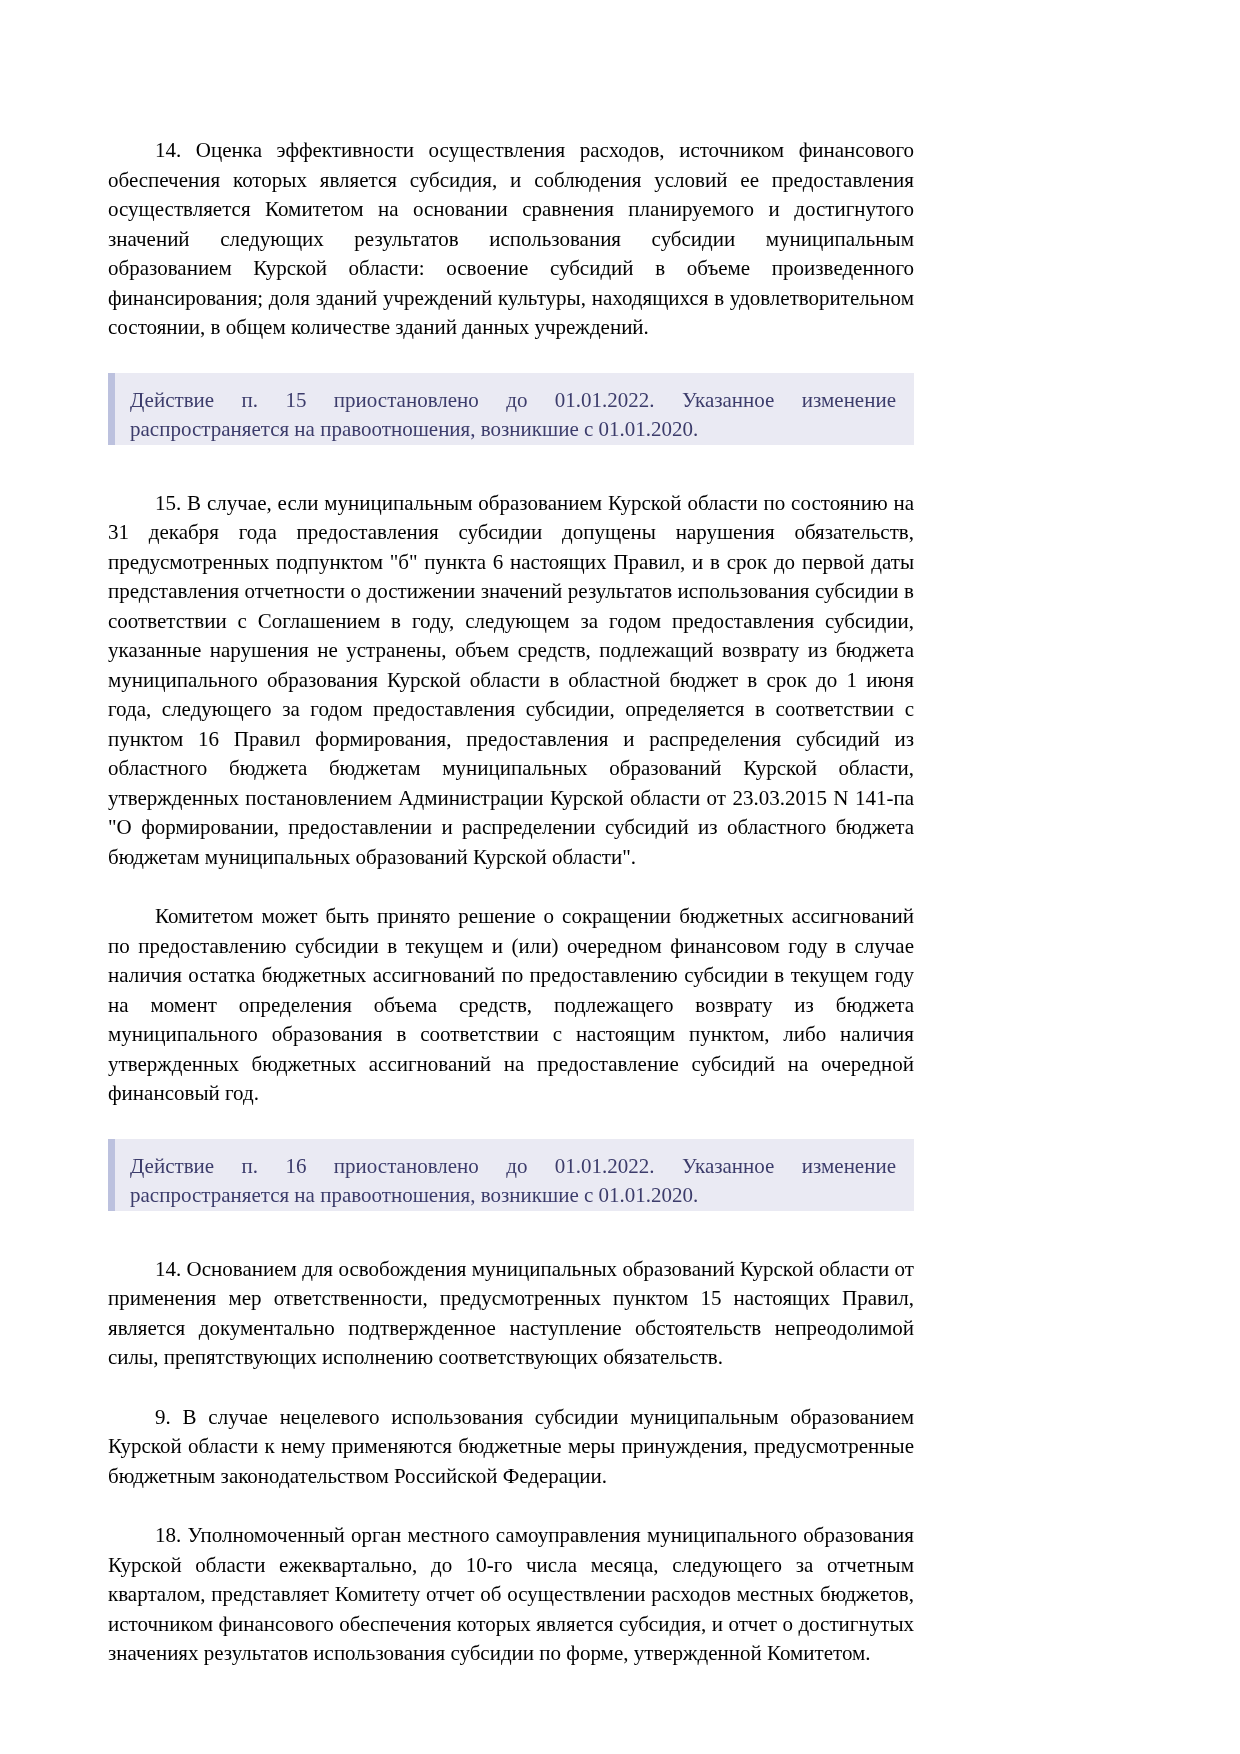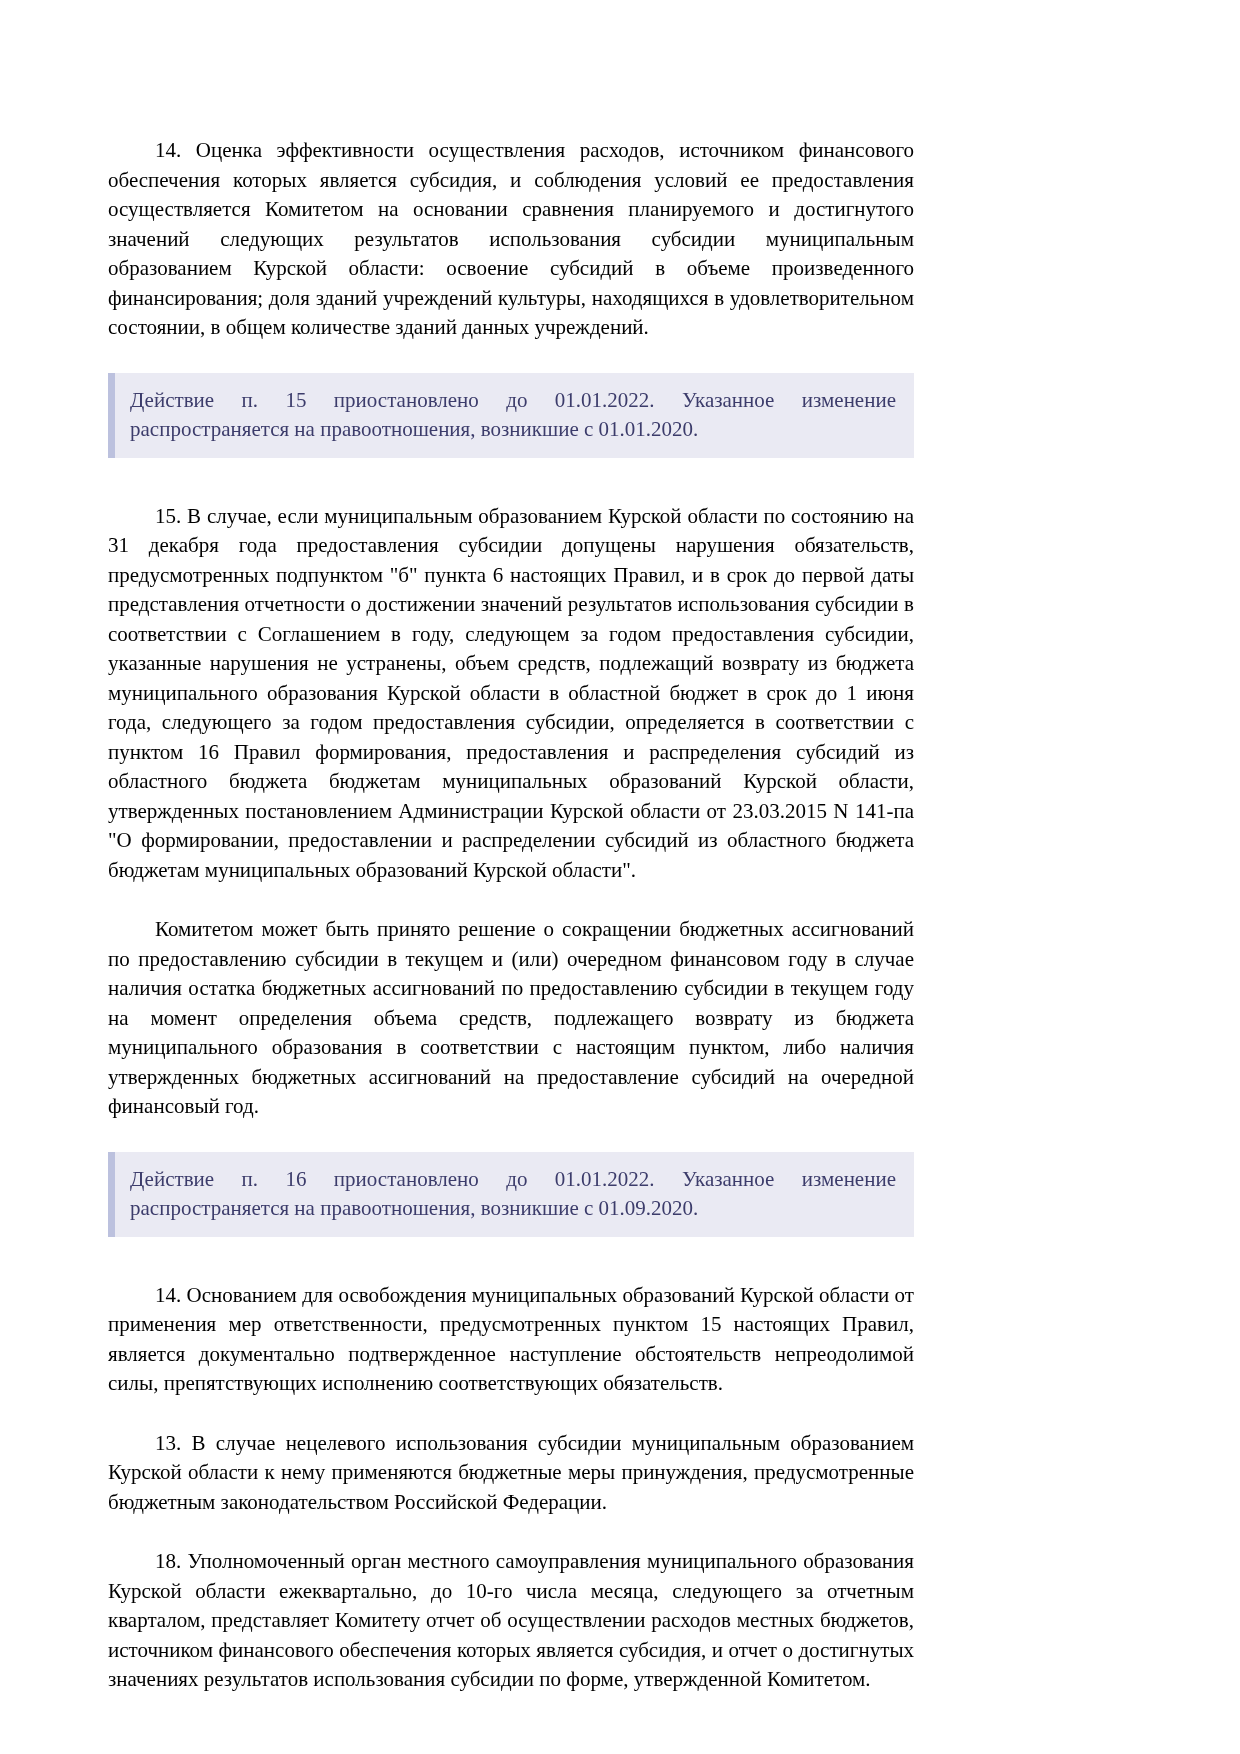--- a/index.html
+++ b/index.html
@@ -29,21 +29,21 @@
   }
   .para {
     margin: 0 0 30px 0;
     text-indent: 47px;
     text-align: justify;
   }
   .note {
     margin: 8px 0 44px 0;
     background: var(--note-bg);
     border-left: 7px solid var(--note-border);
-    padding: 13px 18px 13px 15px;
+    padding: 13px 18px 0 15px;
     color: var(--note-text);
     text-align: justify;
   }
   .note .note-text {
     display: block;
   }
 </style>
 </head>
 <body>
 
@@ -53,23 +53,23 @@
 
   <div class="note">
     <span class="note-text">Действие п. 15 приостановлено до 01.01.2022. Указанное изменение распространяется на правоотношения, возникшие с 01.01.2020.</span>
   </div>
 
   <p class="para">15. В случае, если муниципальным образованием Курской области по состоянию на 31 декабря года предоставления субсидии допущены нарушения обязательств, предусмотренных подпунктом "б" пункта 6 настоящих Правил, и в срок до первой даты представления отчетности о достижении значений результатов использования субсидии в соответствии с Соглашением в году, следующем за годом предоставления субсидии, указанные нарушения не устранены, объем средств, подлежащий возврату из бюджета муниципального образования Курской области в областной бюджет в срок до 1 июня года, следующего за годом предоставления субсидии, определяется в соответствии с пунктом 16 Правил формирования, предоставления и распределения субсидий из областного бюджета бюджетам муниципальных образований Курской области, утвержденных постановлением Администрации Курской области от 23.03.2015 N 141-па "О формировании, предоставлении и распределении субсидий из областного бюджета бюджетам муниципальных образований Курской области".</p>
 
   <p class="para">Комитетом может быть принято решение о сокращении бюджетных ассигнований по предоставлению субсидии в текущем и (или) очередном финансовом году в случае наличия остатка бюджетных ассигнований по предоставлению субсидии в текущем году на момент определения объема средств, подлежащего возврату из бюджета муниципального образования в соответствии с настоящим пунктом, либо наличия утвержденных бюджетных ассигнований на предоставление субсидий на очередной финансовый год.</p>
 
   <div class="note">
-    <span class="note-text">Действие п. 16 приостановлено до 01.01.2022. Указанное изменение распространяется на правоотношения, возникшие с 01.09.2020.</span>
+    <span class="note-text">Действие п. 16 приостановлено до 01.01.2022. Указанное изменение распространяется на правоотношения, возникшие с 01.01.2020.</span>
   </div>
 
   <p class="para">14. Основанием для освобождения муниципальных образований Курской области от применения мер ответственности, предусмотренных пунктом 15 настоящих Правил, является документально подтвержденное наступление обстоятельств непреодолимой силы, препятствующих исполнению соответствующих обязательств.</p>
 
 
-  <p class="para">13. В случае нецелевого использования субсидии муниципальным образованием Курской области к нему применяются бюджетные меры принуждения, предусмотренные бюджетным законодательством Российской Федерации.</p>
+  <p class="para">9. В случае нецелевого использования субсидии муниципальным образованием Курской области к нему применяются бюджетные меры принуждения, предусмотренные бюджетным законодательством Российской Федерации.</p>
 
   <p class="para">18. Уполномоченный орган местного самоуправления муниципального образования Курской области ежеквартально, до 10-го числа месяца, следующего за отчетным кварталом, представляет Комитету отчет об осуществлении расходов местных бюджетов, источником финансового обеспечения которых является субсидия, и отчет о достигнутых значениях результатов использования субсидии по форме, утвержденной Комитетом.</p>
 
 </div>
 
 </body></html>

